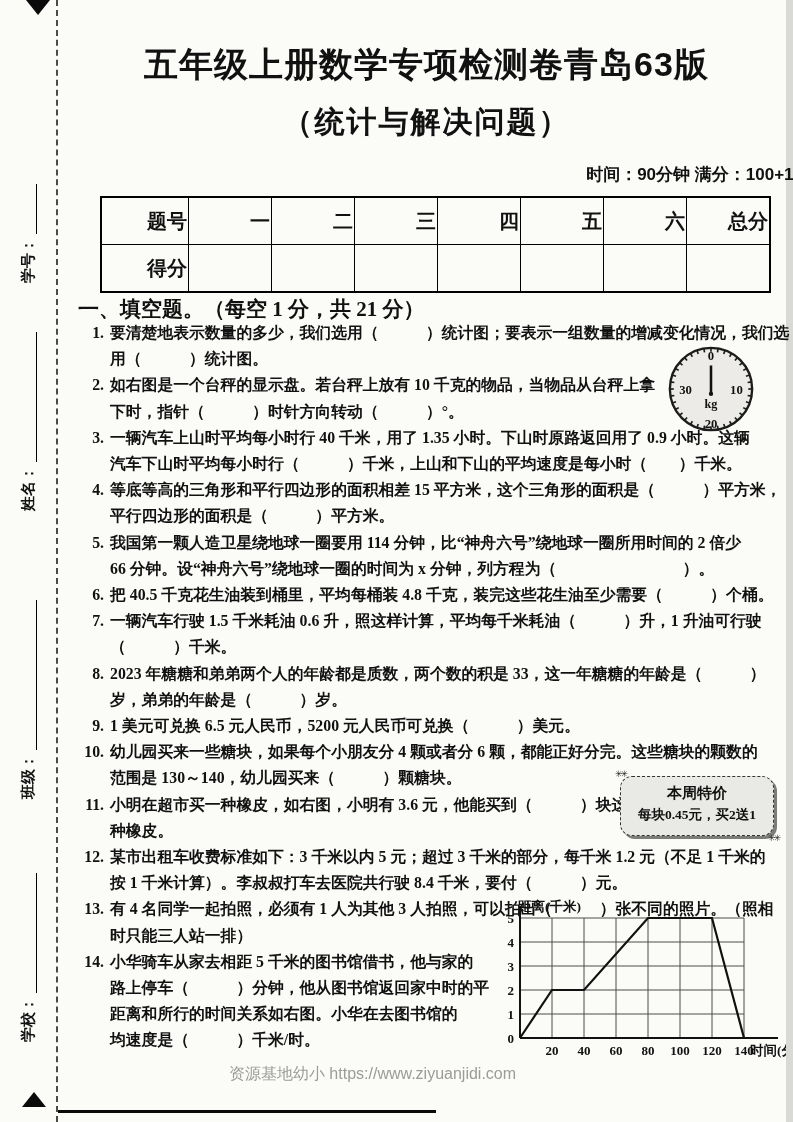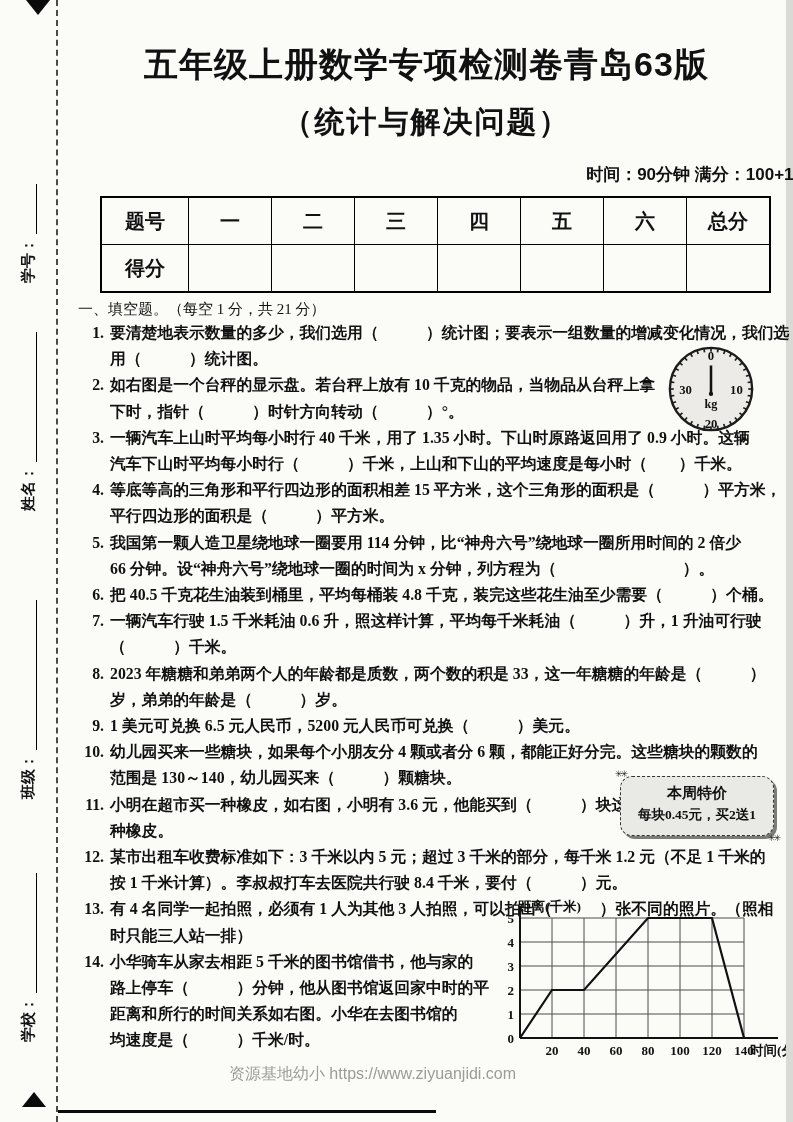--- a/index.html
+++ b/index.html
@@ -24,30 +24,30 @@
   .header{position:absolute;left:65px;top:0;width:723px;text-align:center;
           font-family:"Liberation Sans",sans-serif;}
   .title1{margin-top:42px;font-size:34px;font-weight:bold;letter-spacing:1px;}
   .title2{margin-top:14px;font-size:30px;font-weight:bold;letter-spacing:2px;}
   .meta{position:absolute;left:0;top:163px;width:755px;text-align:right;
         font-family:"Liberation Sans",sans-serif;font-size:17px;font-weight:600;}
 
   
   table.score{position:absolute;left:100px;top:196px;border-collapse:collapse;
               border:2.5px solid #000;}
-  table.score td{border:1.6px solid #000;text-align:center;vertical-align:middle;
+  table.score td{border:1.6px solid #000;text-align:right;vertical-align:middle;
                  font-weight:bold;font-size:20px;}
   td.tcell-label{width:84px;}
   td.tcell{width:80px;}
   tr.r1 td{height:44px;}
   tr.r2 td{height:44px;}
 
   
   .main{position:absolute;left:78px;top:298px;width:710px;}
-  .section-heading{font-size:15px;font-weight:normal;line-height:22px;white-space:nowrap;}
+  .section-heading{font-size:21px;font-weight:bold;line-height:22px;white-space:nowrap;}
   .q{position:relative;padding-left:32px;}
   .qnum{position:absolute;left:0;top:0;width:26px;text-align:right;
         font-weight:bold;font-size:15.8px;line-height:26.2px;}
   .qline{font-size:15.8px;font-weight:600;line-height:26.2px;white-space:nowrap;}
 
   
   .dial{position:absolute;left:662px;top:338px;}
   svg text{font-family:"Liberation Serif",serif;fill:#111;}
 
   

